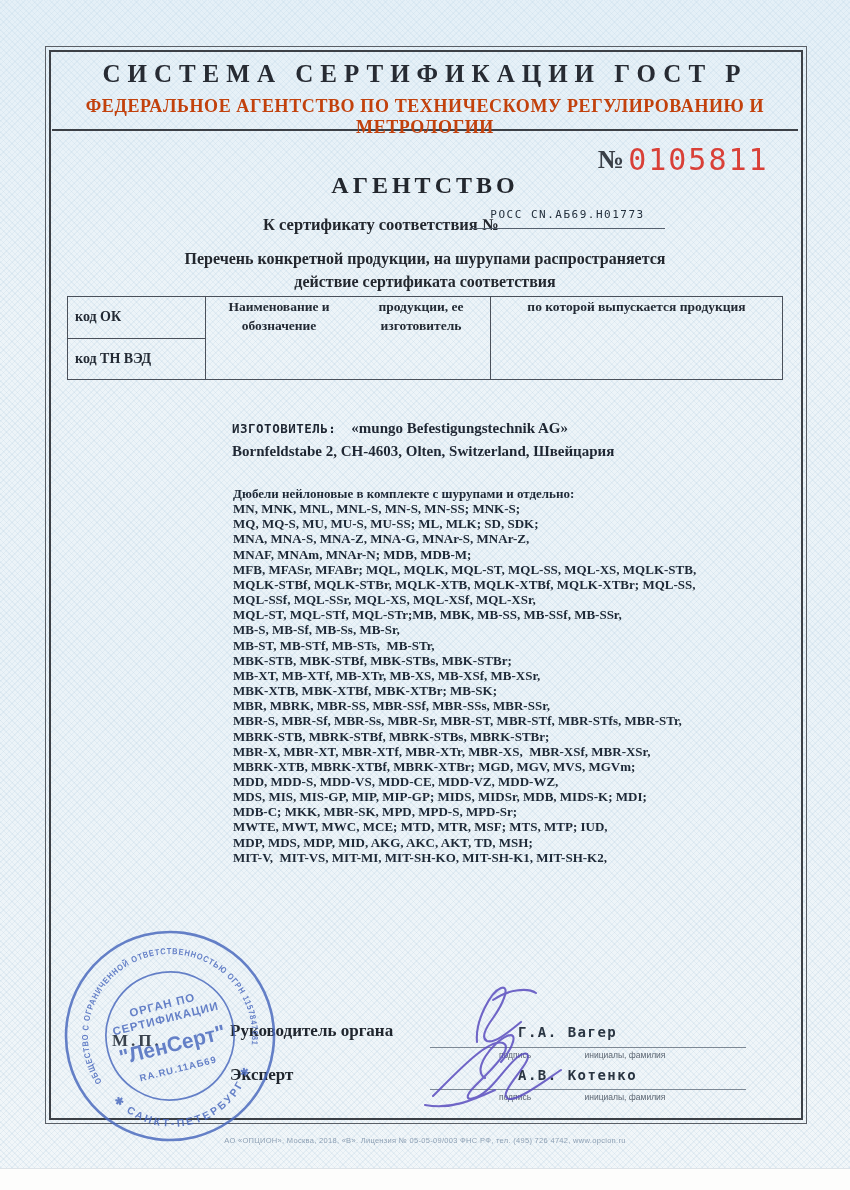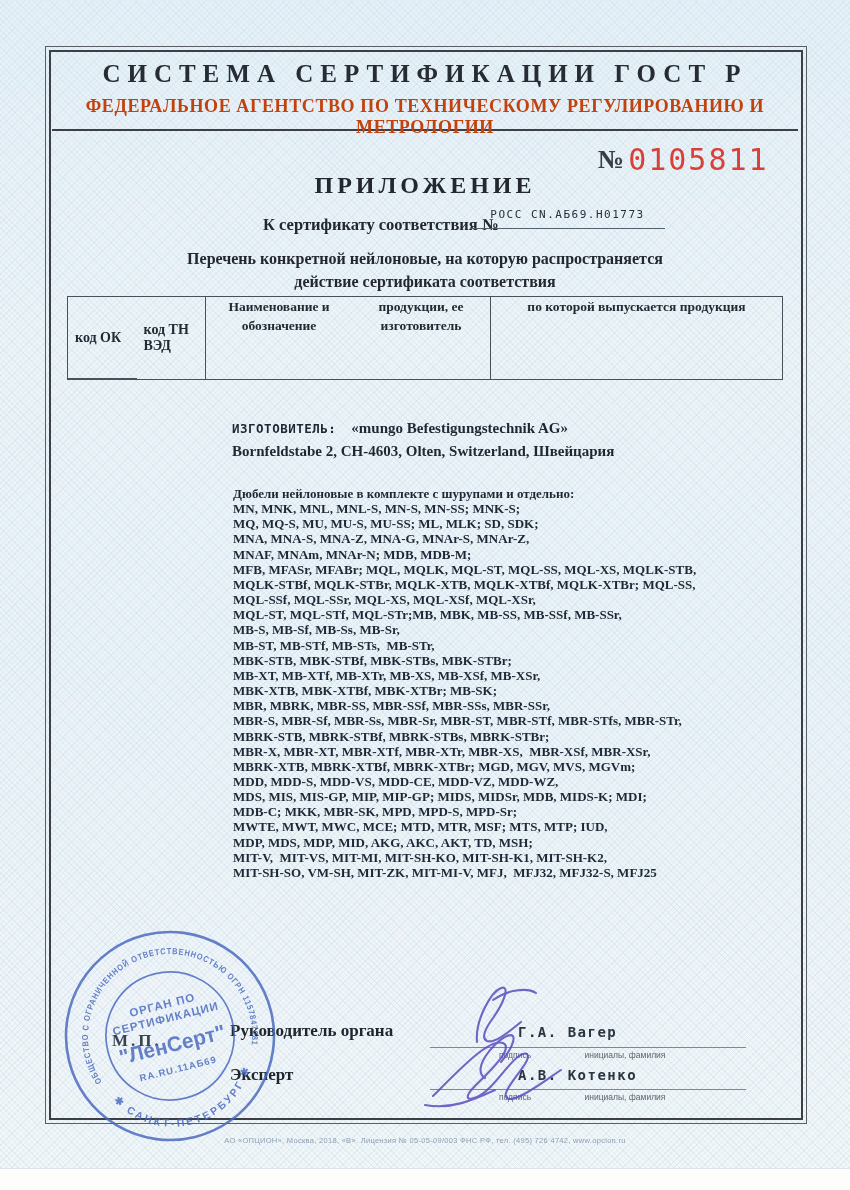--- a/index.html
+++ b/index.html
@@ -32,21 +32,21 @@
              font-size:24px;letter-spacing:4px;color:#23272e;}
   .cert-label{left:263px;top:215px;font-size:16.5px;font-weight:bold;color:#23272e;}
   .cert-num{left:470px;top:208px;width:195px;text-align:center;
             font-family:"DejaVu Sans Mono",monospace;font-size:11px;letter-spacing:1.5px;
             color:#232f3c;border-bottom:1.2px solid #55606e;padding-bottom:7px;}
   .subtitle{left:45px;width:760px;text-align:center;font-weight:bold;font-size:16px;color:#23272e;}
   .sub1{top:250px;} .sub2{top:273px;}
   
   .prod-table{left:67px;top:296px;width:716px;height:84px;display:flex;
               border:1.2px solid #4a505a;box-sizing:border-box;}
-  .prod-table .c1{width:138px;border-right:1.2px solid #4a505a;display:flex;flex-direction:row;box-sizing:border-box;}
+  .prod-table .c1{width:138px;border-right:1.2px solid #4a505a;display:flex;flex-direction:column;box-sizing:border-box;}
   .prod-table .c1 .cell{flex:1;display:flex;align-items:center;padding-left:7px;
         font-weight:bold;font-size:14px;color:#232a34;box-sizing:border-box;}
   .prod-table .c1 .cell.top{border-bottom:1.2px solid #4a505a;}
   .prod-table .c2{width:285px;border-right:1.2px solid #4a505a;box-sizing:border-box;}
   .prod-table .c2,.prod-table .c3{display:flex;justify-content:center;
         text-align:center;font-weight:bold;font-size:13.5px;color:#232a34;line-height:19px;}
   .prod-table .c3{flex:1;}
   
   .maker{left:232px;top:420px;font-size:15px;color:#1f2733;white-space:nowrap;}
   .maker .lbl{font-family:"DejaVu Sans Mono",monospace;font-size:12.5px;font-weight:bold;letter-spacing:.5px;}
@@ -93,24 +93,24 @@
 <div class="abs header-band"></div>
 
 <div class="abs sys-title">СИСТЕМА СЕРТИФИКАЦИИ ГОСТ Р</div>
 <div class="abs agency">ФЕДЕРАЛЬНОЕ АГЕНТСТВО ПО ТЕХНИЧЕСКОМУ РЕГУЛИРОВАНИЮ И МЕТРОЛОГИИ</div>
 
 <div class="abs serial">
   <span class="no">№</span>
   <span class="digits" id="serial-digits" style="color: rgb(217, 64, 56);">0105811</span>
 </div>
 
-<div class="abs doc-title">ПРИЛОЖЕНИЕ</div>
+<div class="abs doc-title">АГЕНТСТВО</div>
 <div class="abs cert-label">К сертификату соответствия №</div>
 <div class="abs cert-num">РОСС CN.АБ69.Н01773</div>
-<div class="abs subtitle sub1">Перечень конкретной нейлоновые,  на которую распространяется</div>
+<div class="abs subtitle sub1">Перечень конкретной продукции,  на шурупами распространяется</div>
 <div class="abs subtitle sub2">действие сертификата соответствия</div>
 
 <div class="abs prod-table">
   <div class="c1">
     <div class="cell top">код ОК</div>
     <div class="cell">код ТН ВЭД</div>
   </div>
   <div class="c2">
     <div>Наименование и обозначение</div>
     <div>продукции, ее изготовитель</div>
@@ -146,21 +146,20 @@
     <div class="product-line">MBR-S, MBR-Sf, MBR-Ss, MBR-Sr, MBR-ST, MBR-STf, MBR-STfs, MBR-STr,</div>
     <div class="product-line">MBRK-STB, MBRK-STBf, MBRK-STBs, MBRK-STBr;</div>
     <div class="product-line">MBR-X, MBR-XT, MBR-XTf, MBR-XTr, MBR-XS,  MBR-XSf, MBR-XSr,</div>
     <div class="product-line">MBRK-XTB, MBRK-XTBf, MBRK-XTBr; MGD, MGV, MVS, MGVm;</div>
     <div class="product-line">MDD, MDD-S, MDD-VS, MDD-CE, MDD-VZ, MDD-WZ,</div>
     <div class="product-line">MDS, MIS, MIS-GP, MIP, MIP-GP; MIDS, MIDSr, MDB, MIDS-K; MDI;</div>
     <div class="product-line">MDB-C; MKK, MBR-SK, MPD, MPD-S, MPD-Sr;</div>
     <div class="product-line">MWTE, MWT, MWC, MCE; MTD, MTR, MSF; MTS, MTP; IUD,</div>
     <div class="product-line">MDP, MDS, MDP, MID, AKG, AKC, AKT, TD, MSH;</div>
     <div class="product-line">MIT-V,  MIT-VS, MIT-MI, MIT-SH-KO, MIT-SH-K1, MIT-SH-K2,</div>
-    <div class="product-line">MIT-SH-SO, VM-SH, MIT-ZK, MIT-MI-V, MFJ,  MFJ32, MFJ32-S, MFJ25</div>
   </div>
 
 <div class="abs stamp">
   <svg width="220" height="220" viewBox="0 0 220 220">
     <defs>
       <path id="arcTop" d="M 32.9,138 A 82,82 0 1 1 187.1,138"></path>
       <path id="arcBottom" d="M 34,146 A 80,80 0 0 0 186,146"></path>
     </defs>
     <circle cx="110" cy="110" r="104" fill="none" stroke="#4767bd" stroke-width="2.6"></circle>
     <circle cx="110" cy="110" r="64" fill="none" stroke="#4767bd" stroke-width="1.7"></circle>

